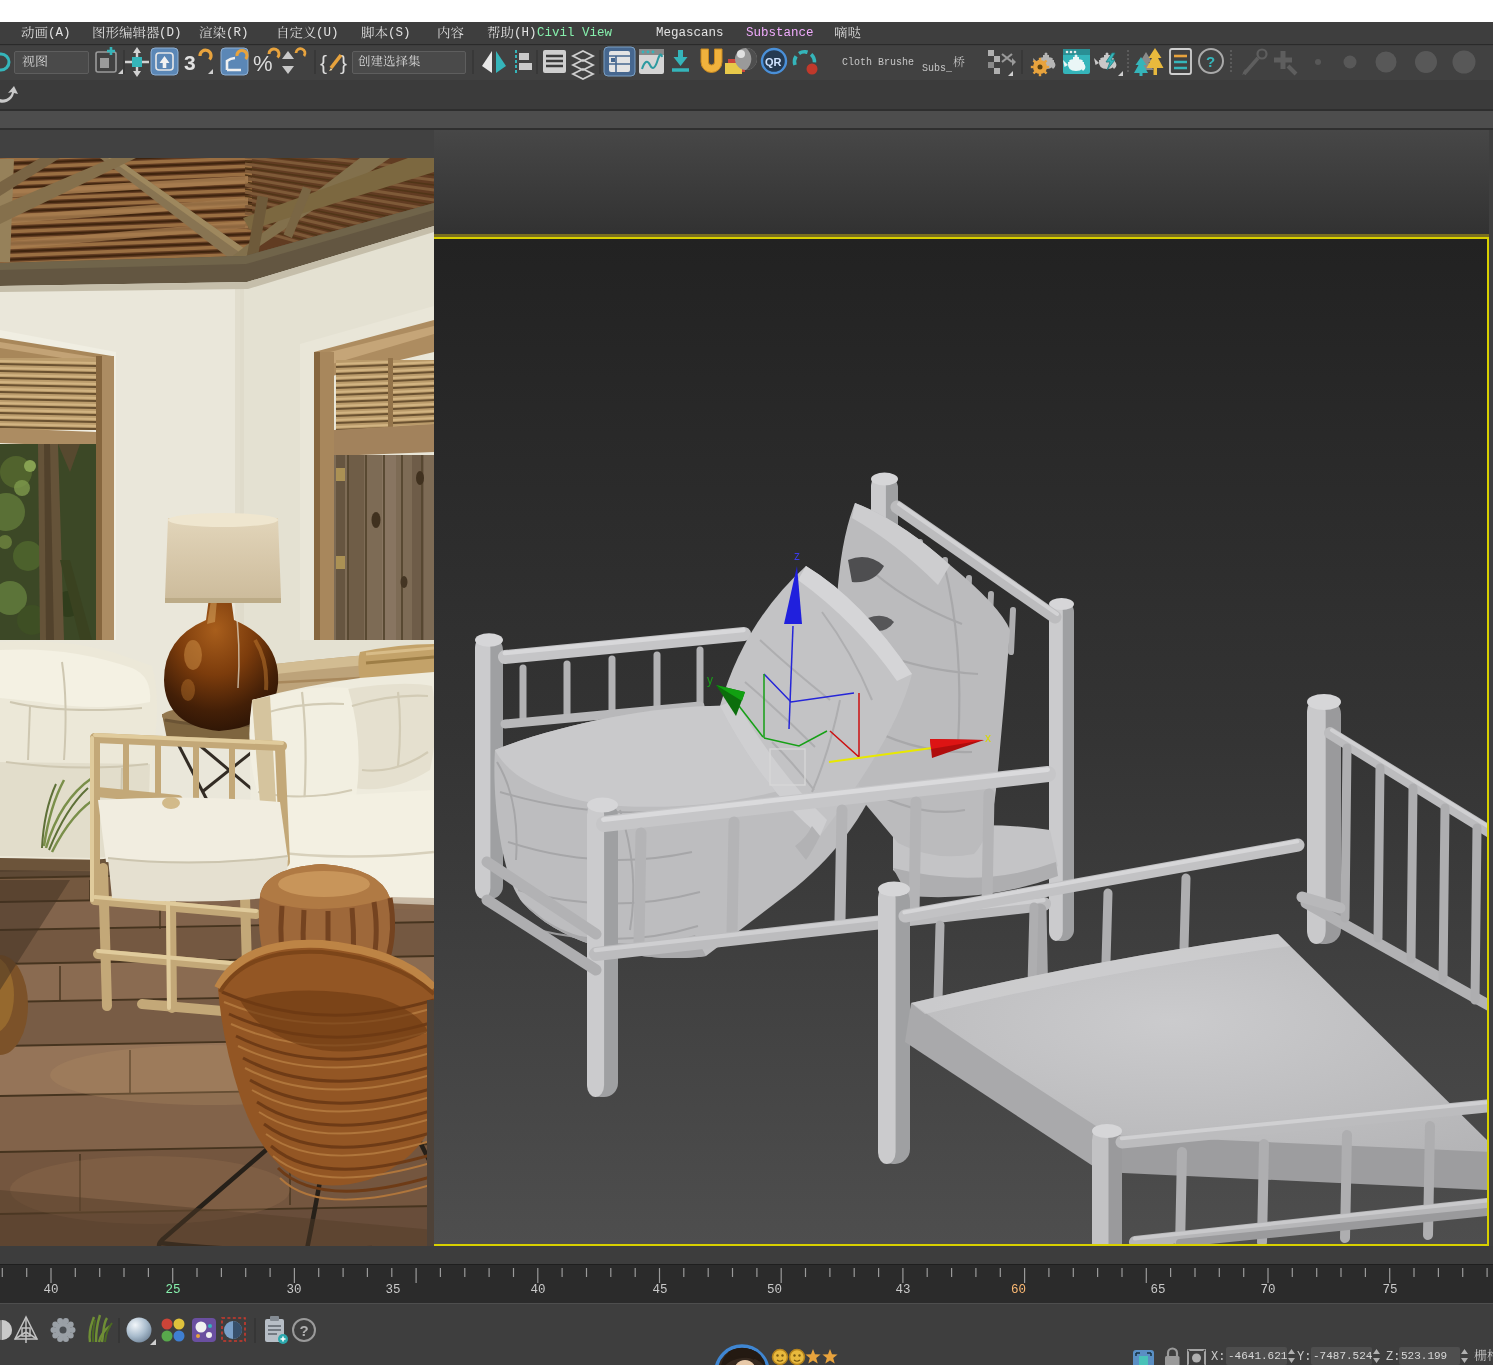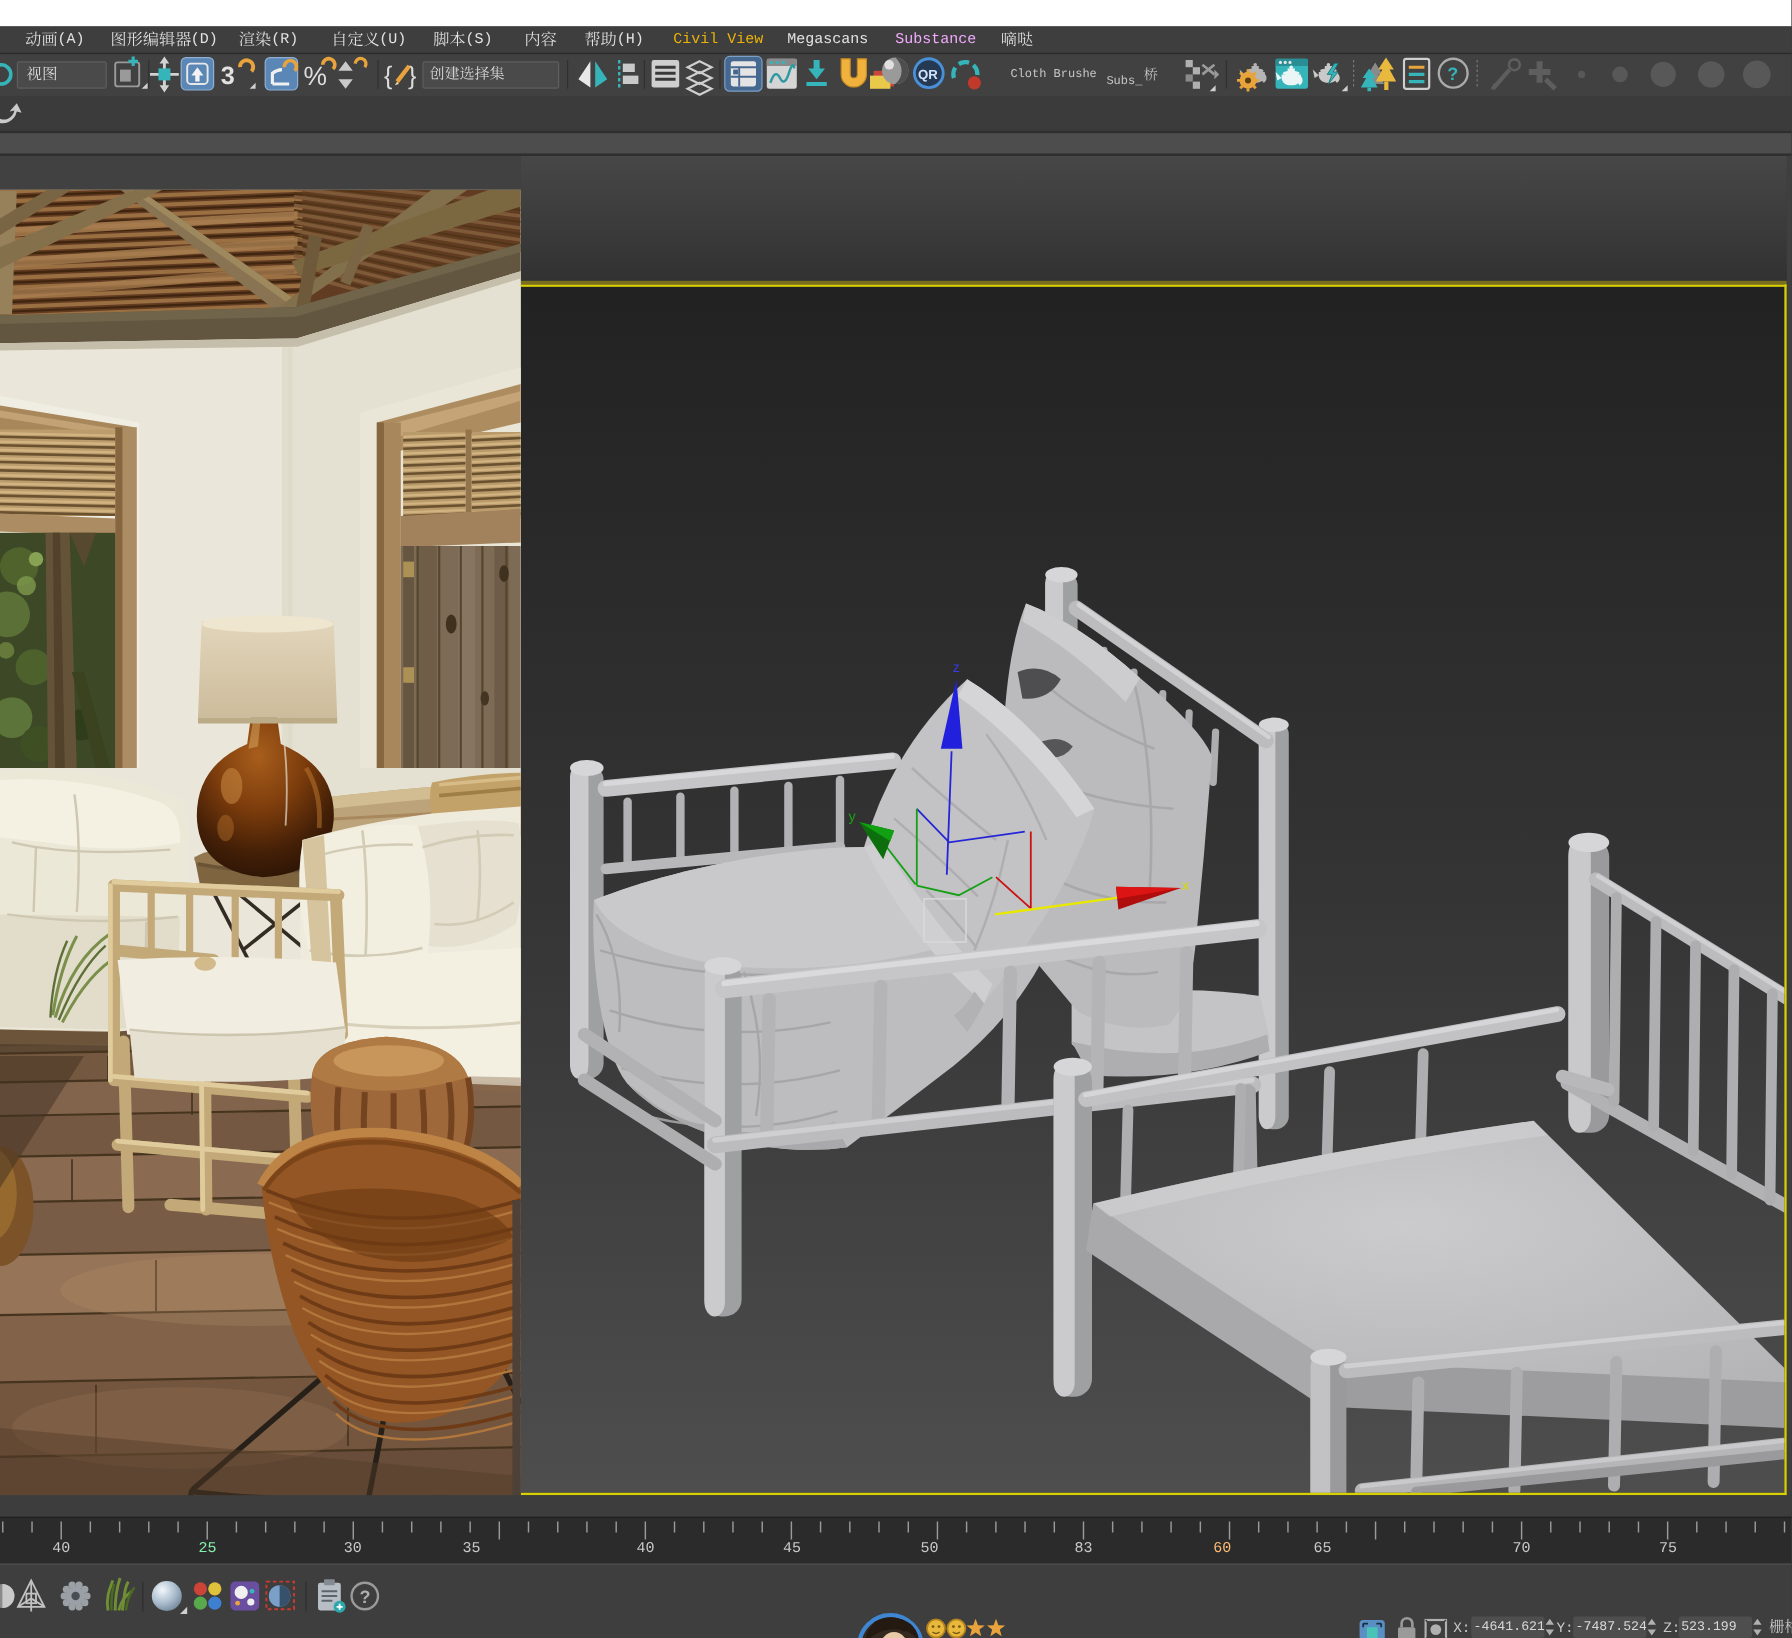--- a/index.html
+++ b/index.html
@@ -90,21 +90,21 @@
     <svg width="27.0" height="15.1" viewBox="0 0 27.0 15.1" style="display:block" fill="#e2e2e2">
       <g transform="translate(0.0,11.5) scale(13.5)">
         <path d="M0.465 -0.353V-0.266H0.256L0.185 -0.299V0.042H0.195C0.222 0.042 0.25 0.027 0.25 0.021V-0.237H0.465V0.08H0.478C0.501 0.08 0.53 0.065 0.53 0.058V-0.237H0.748V-0.054C0.748 -0.04 0.745 -0.035 0.728 -0.035C0.709 -0.035 0.624 -0.041 0.624 -0.042V-0.027C0.663 -0.021 0.684 -0.012 0.697 -0.003C0.709 0.007 0.713 0.023 0.716 0.042C0.803 0.034 0.814 0.003 0.814 -0.045V-0.223C0.834 -0.227 0.851 -0.235 0.858 -0.244L0.771 -0.308L0.738 -0.266H0.53V-0.318C0.552 -0.321 0.561 -0.33 0.563 -0.343ZM0.268 -0.836V-0.741H0.055L0.063 -0.712H0.268V-0.626H0.083L0.091 -0.597H0.268V-0.583C0.268 -0.556 0.266 -0.531 0.262 -0.507H0.043L0.051 -0.478H0.255C0.234 -0.405 0.183 -0.344 0.076 -0.297L0.087 -0.283C0.229 -0.33 0.293 -0.396 0.318 -0.478H0.533C0.548 -0.478 0.558 -0.483 0.561 -0.494C0.527 -0.525 0.474 -0.568 0.474 -0.568L0.427 -0.507H0.325C0.33 -0.531 0.332 -0.557 0.332 -0.583V-0.597H0.5C0.512 -0.597 0.523 -0.602 0.526 -0.613C0.494 -0.642 0.444 -0.682 0.444 -0.682L0.401 -0.626H0.332V-0.712H0.529C0.543 -0.712 0.553 -0.717 0.556 -0.728C0.523 -0.759 0.472 -0.8 0.472 -0.8L0.426 -0.741H0.332V-0.8C0.356 -0.804 0.363 -0.812 0.366 -0.826ZM0.6 -0.796V-0.308H0.61C0.64 -0.308 0.661 -0.325 0.661 -0.33V-0.766H0.834C0.81 -0.715 0.775 -0.647 0.751 -0.608C0.828 -0.56 0.864 -0.516 0.864 -0.469C0.864 -0.446 0.856 -0.435 0.842 -0.428C0.833 -0.423 0.824 -0.422 0.81 -0.422C0.791 -0.422 0.752 -0.422 0.726 -0.422V-0.407C0.752 -0.404 0.772 -0.399 0.782 -0.393C0.79 -0.386 0.794 -0.369 0.794 -0.353C0.889 -0.357 0.926 -0.391 0.925 -0.456C0.924 -0.511 0.882 -0.564 0.777 -0.61C0.816 -0.646 0.868 -0.713 0.899 -0.752C0.923 -0.752 0.937 -0.754 0.945 -0.76L0.877 -0.833L0.836 -0.796H0.673L0.6 -0.827Z"></path>
       </g>
       <g transform="translate(13.5,11.5) scale(13.5)">
         <path d="M0.615 -0.825C0.615 -0.739 0.615 -0.657 0.613 -0.579H0.448L0.457 -0.55H0.612C0.601 -0.299 0.55 -0.095 0.315 0.06L0.329 0.077C0.609 -0.075 0.664 -0.291 0.677 -0.55H0.854C0.845 -0.258 0.826 -0.058 0.791 -0.024C0.779 -0.013 0.771 -0.01 0.751 -0.01C0.729 -0.01 0.656 -0.017 0.612 -0.022L0.611 -0.004C0.65 0.003 0.693 0.014 0.709 0.024C0.723 0.035 0.727 0.053 0.727 0.073C0.772 0.073 0.812 0.059 0.839 0.029C0.886 -0.025 0.909 -0.224 0.917 -0.542C0.938 -0.545 0.951 -0.55 0.959 -0.558L0.883 -0.622L0.844 -0.579H0.678C0.681 -0.645 0.681 -0.714 0.682 -0.786C0.705 -0.79 0.715 -0.8 0.717 -0.814ZM0.179 -0.727H0.357V-0.555H0.179ZM0.027 -0.088 0.062 0.002C0.072 -0.001 0.081 -0.01 0.086 -0.022C0.272 -0.079 0.41 -0.128 0.511 -0.165L0.507 -0.181L0.419 -0.162V-0.715C0.439 -0.719 0.455 -0.727 0.461 -0.735L0.384 -0.797L0.347 -0.757H0.191L0.118 -0.79V-0.103ZM0.179 -0.525H0.357V-0.349H0.179ZM0.179 -0.319H0.357V-0.15L0.179 -0.114Z"></path>
       </g>
     </svg>
   </div>
 <div style="position:absolute;left:514px;top:26px;font:12.5px 'Liberation Mono',monospace;color:#e2e2e2">(H)</div>
-<div style="position:absolute;left:561px;top:26px;font:12.5px 'Liberation Mono',monospace;color:#eab308">Civil View</div>
+<div style="position:absolute;left:537px;top:26px;font:12.5px 'Liberation Mono',monospace;color:#86efac">Civil View</div>
 <div style="position:absolute;left:656px;top:26px;font:12.5px 'Liberation Mono',monospace;color:#e2e2e2">Megascans</div>
 <div style="position:absolute;left:746px;top:26px;font:12.5px 'Liberation Mono',monospace;color:#f0abfc">Substance</div>
 <div style="position:absolute;left:834px;top:26px">
     <svg width="27.0" height="15.1" viewBox="0 0 27.0 15.1" style="display:block" fill="#e2e2e2">
       <g transform="translate(0.0,11.5) scale(13.5)">
         <path d="M0.551 -0.837 0.541 -0.829C0.575 -0.803 0.611 -0.755 0.619 -0.715C0.687 -0.67 0.74 -0.806 0.551 -0.837ZM0.481 -0.669 0.468 -0.663C0.494 -0.631 0.526 -0.577 0.536 -0.536C0.592 -0.494 0.645 -0.603 0.481 -0.669ZM0.435 0.054V-0.491H0.846V-0.017C0.846 -0.004 0.842 0.001 0.829 0.001C0.814 0.001 0.757 -0.004 0.757 -0.005V0.012C0.785 0.016 0.802 0.023 0.812 0.032C0.82 0.042 0.823 0.058 0.825 0.075C0.898 0.068 0.907 0.04 0.907 -0.01V-0.48C0.926 -0.483 0.943 -0.491 0.949 -0.499L0.868 -0.559L0.836 -0.52H0.708C0.744 -0.553 0.777 -0.59 0.799 -0.622C0.816 -0.618 0.83 -0.624 0.836 -0.633L0.755 -0.675H0.939C0.953 -0.675 0.962 -0.68 0.964 -0.691C0.935 -0.72 0.888 -0.758 0.888 -0.758L0.846 -0.705H0.357L0.365 -0.675H0.748C0.732 -0.626 0.706 -0.565 0.679 -0.52H0.44L0.375 -0.552V0.076H0.385C0.412 0.076 0.435 0.061 0.435 0.054ZM0.697 -0.12H0.57V-0.248H0.697ZM0.57 -0.057V-0.09H0.697V-0.048H0.707C0.73 -0.048 0.748 -0.065 0.75 -0.069V-0.24C0.766 -0.243 0.78 -0.249 0.787 -0.256L0.727 -0.309L0.699 -0.278H0.664V-0.359H0.783C0.797 -0.359 0.806 -0.364 0.809 -0.375C0.784 -0.4 0.744 -0.431 0.744 -0.431L0.708 -0.388H0.664V-0.443C0.688 -0.446 0.698 -0.455 0.7 -0.469L0.608 -0.479V-0.388H0.473L0.481 -0.359H0.608V-0.278H0.575L0.518 -0.304V-0.04H0.526C0.547 -0.04 0.57 -0.052 0.57 -0.057ZM0.136 -0.233V-0.688H0.248V-0.233ZM0.136 -0.111V-0.204H0.248V-0.13H0.257C0.278 -0.13 0.307 -0.146 0.308 -0.153V-0.676C0.328 -0.68 0.344 -0.688 0.351 -0.696L0.273 -0.756L0.238 -0.717H0.141L0.078 -0.748V-0.088H0.088C0.115 -0.088 0.136 -0.103 0.136 -0.111Z"></path>
       </g>
       <g transform="translate(13.5,11.5) scale(13.5)">
         <path d="M0.366 -0.802 0.353 -0.797C0.386 -0.737 0.425 -0.645 0.43 -0.575C0.494 -0.516 0.556 -0.664 0.366 -0.802ZM0.785 -0.822 0.689 -0.833C0.688 -0.743 0.688 -0.663 0.685 -0.59H0.528L0.536 -0.56H0.684C0.674 -0.364 0.64 -0.226 0.524 -0.113L0.539 -0.096C0.652 -0.179 0.704 -0.28 0.728 -0.41C0.783 -0.329 0.847 -0.217 0.861 -0.133C0.93 -0.073 0.978 -0.242 0.732 -0.436C0.738 -0.475 0.742 -0.516 0.745 -0.56H0.915C0.929 -0.56 0.938 -0.565 0.941 -0.576C0.91 -0.607 0.86 -0.65 0.86 -0.65L0.816 -0.59H0.746C0.749 -0.653 0.75 -0.721 0.751 -0.795C0.773 -0.798 0.783 -0.808 0.785 -0.822ZM0.428 -0.097C0.393 -0.073 0.341 -0.027 0.304 -0.003L0.359 0.068C0.365 0.061 0.367 0.054 0.364 0.046C0.388 0.008 0.431 -0.047 0.45 -0.074C0.459 -0.085 0.468 -0.087 0.479 -0.074C0.543 0.013 0.609 0.051 0.74 0.051C0.808 0.051 0.872 0.051 0.932 0.051C0.935 0.024 0.947 0.003 0.969 -0.001V-0.014C0.895 -0.011 0.828 -0.01 0.754 -0.011C0.63 -0.011 0.556 -0.031 0.494 -0.1L0.489 -0.104V-0.398C0.517 -0.403 0.531 -0.411 0.537 -0.418L0.453 -0.488L0.415 -0.437H0.333L0.339 -0.408H0.428ZM0.144 -0.236V-0.716H0.255V-0.236ZM0.144 -0.111V-0.206H0.255V-0.128H0.264C0.285 -0.128 0.313 -0.145 0.314 -0.152V-0.705C0.334 -0.709 0.35 -0.716 0.357 -0.724L0.28 -0.785L0.245 -0.746H0.149L0.086 -0.777V-0.088H0.096C0.123 -0.088 0.144 -0.104 0.144 -0.111Z"></path>
       </g>
@@ -902,23 +902,23 @@
     <line x1="1462.7" y1="4" x2="1462.7" y2="13" stroke="#9a9a9a" stroke-width="1.2"></line>
     <line x1="1487.1" y1="4" x2="1487.1" y2="13" stroke="#9a9a9a" stroke-width="1.2"></line>
   </svg>
 <div style="position:absolute;left:37px;top:1283px;width:28px;text-align:center;font:12.5px 'Liberation Mono',monospace;color:#c9c9c9">40</div>
 <div style="position:absolute;left:159px;top:1283px;width:28px;text-align:center;font:12.5px 'Liberation Mono',monospace;color:#86efac">25</div>
 <div style="position:absolute;left:280px;top:1283px;width:28px;text-align:center;font:12.5px 'Liberation Mono',monospace;color:#c9c9c9">30</div>
 <div style="position:absolute;left:379px;top:1283px;width:28px;text-align:center;font:12.5px 'Liberation Mono',monospace;color:#c9c9c9">35</div>
 <div style="position:absolute;left:524px;top:1283px;width:28px;text-align:center;font:12.5px 'Liberation Mono',monospace;color:#c9c9c9">40</div>
 <div style="position:absolute;left:646px;top:1283px;width:28px;text-align:center;font:12.5px 'Liberation Mono',monospace;color:#c9c9c9">45</div>
 <div style="position:absolute;left:767px;top:1283px;width:28px;font:12.5px 'Liberation Mono',monospace;color:#c9c9c9">50</div>
-<div style="position:absolute;left:889px;top:1283px;width:28px;text-align:center;font:12.5px 'Liberation Mono',monospace;color:#c9c9c9">83</div>
+<div style="position:absolute;left:889px;top:1283px;width:28px;text-align:center;font:12.5px 'Liberation Mono',monospace;color:#c9c9c9">43</div>
 <div style="position:absolute;left:1011px;top:1283px;width:28px;font:12.5px 'Liberation Mono',monospace;color:#fdba74">60</div>
-<div style="position:absolute;left:1088px;top:1283px;width:28px;text-align:center;font:12.5px 'Liberation Mono',monospace;color:#c9c9c9">65</div>
+<div style="position:absolute;left:1144px;top:1283px;width:28px;text-align:center;font:12.5px 'Liberation Mono',monospace;color:#c9c9c9">65</div>
 <div style="position:absolute;left:1254px;top:1283px;width:28px;text-align:center;font:12.5px 'Liberation Mono',monospace;color:#c9c9c9">70</div>
 <div style="position:absolute;left:1376px;top:1283px;width:28px;text-align:center;font:12.5px 'Liberation Mono',monospace;color:#c9c9c9">75</div>
 <div style="position:absolute;left:0;top:1303px;width:1493px;height:62px;background:#3e3e3e;border-top:1px solid #4e4e4e"></div>
 <svg style="position:absolute;left:0;top:1303px" width="700" height="62" viewBox="0 1303 700 62">
     <circle cx="2" cy="1330" r="10" fill="#8a8a8a"></circle>
     <path d="M2,1320 a10,10 0 0 1 0,20 z" fill="#c9c9c9"></path>
     <g stroke="#c2c2c2" stroke-width="1.5" fill="none">
       <path d="M26,1317 L15,1339 L37,1339 Z"></path>
       <path d="M26,1317 L26,1343 M15,1339 L26,1332 L37,1339"></path>
       <rect x="22" y="1328" width="8" height="8"></rect>

